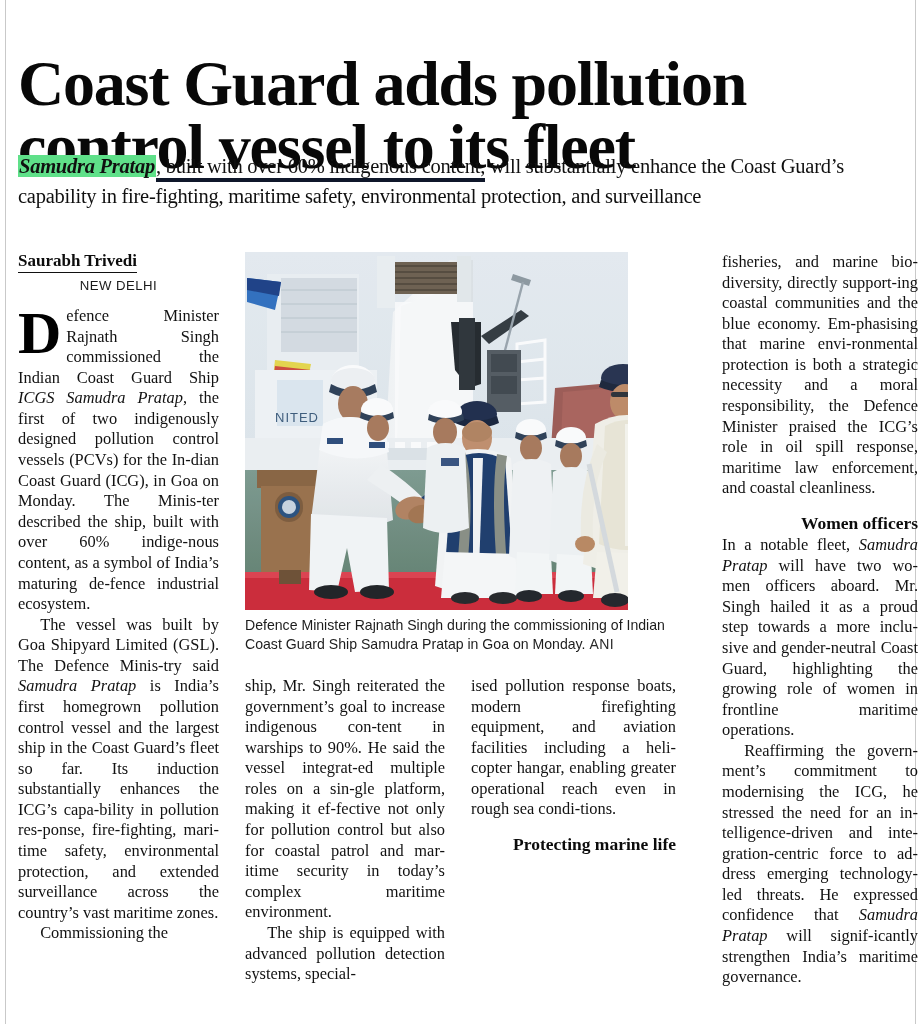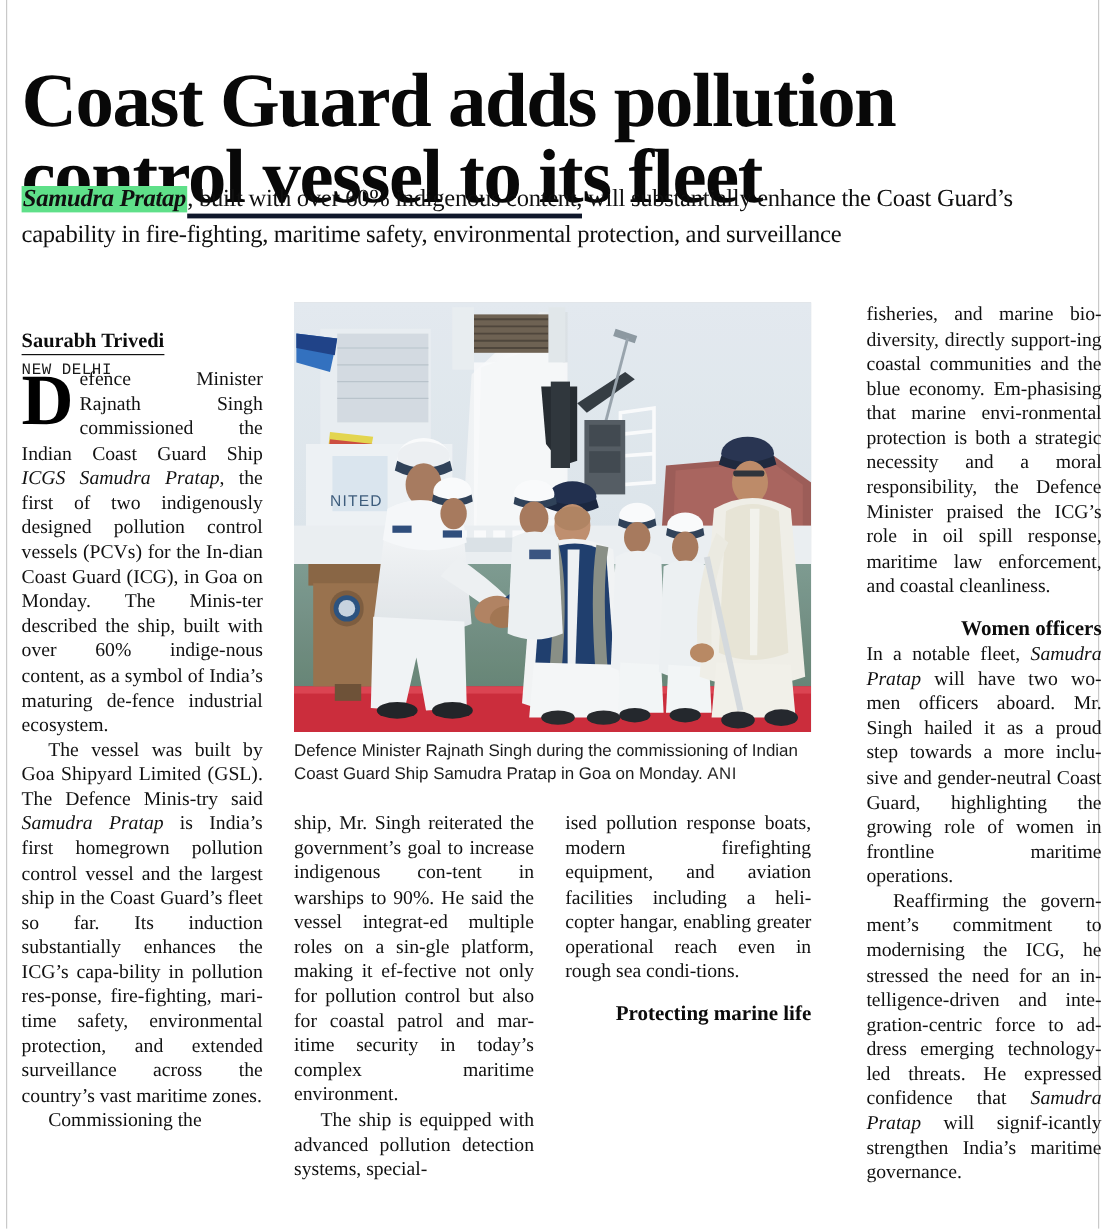--- a/index.html
+++ b/index.html
@@ -97,28 +97,28 @@
   }
   .byline-name {
     font-family: "Liberation Serif", serif;
     font-weight: 700;
     font-size: 17px;
     line-height: 1.1;
     border-bottom: 1.5px solid #111;
     display: inline-block;
     padding-bottom: 1px;
     color: #0c0c0c;
-    margin-top: 23px;
   }
   .byline-place {
-    font-family: Liberation Mono, monospace;
+    font-family: Liberation Sans, sans-serif;
     font-size: 13.2px;
     letter-spacing: 0.45px;
     margin-top: 5px;
     color: #1a1a1a;
+    text-align: center;
   }
 
   #col1 { top: 306px; }
 
   
   .dropcap::first-letter {
     float: left;
     font-family: "Liberation Serif", serif;
     font-weight: 700;
     font-size: 60px;
@@ -136,21 +136,21 @@
     margin-top: 14px;
     margin-bottom: 2px;
     text-align: right;
     color: #0c0c0c;
   }
 
   
   .figure {
     position: absolute;
     left: 245px; top: 252px;
-    width: 431px; height: 358px;
+    width: 383px; height: 358px;
   }
   .photo {
     position: absolute; inset: 0;
     overflow: hidden;
     background: #cfd6dc;
   }
   .caption {
     position: absolute;
     left: 245px; top: 616px;
     width: 431px;

